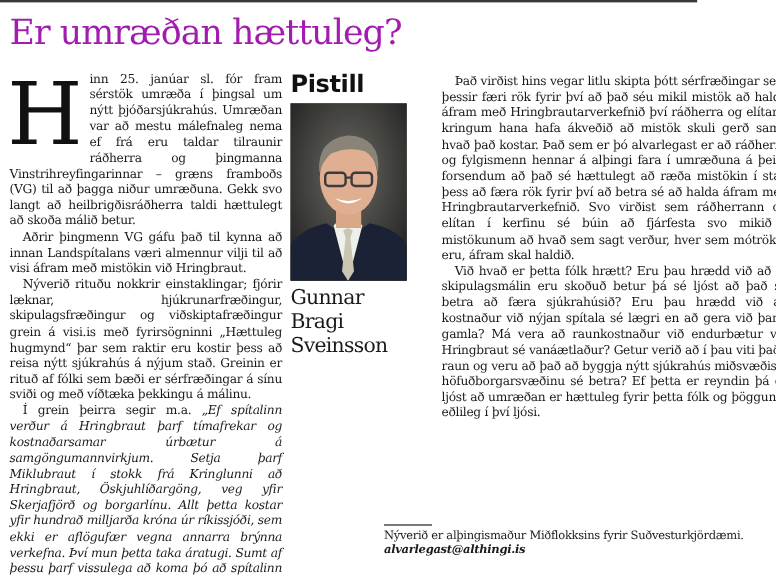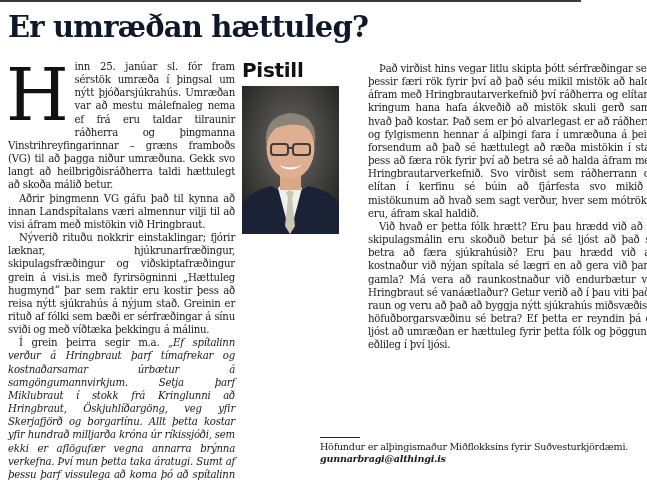--- a/index.html
+++ b/index.html
@@ -1,18 +1,18 @@
 <!DOCTYPE html>
 <html><head>
 <meta charset="utf-8">
 <style>
   html, body { margin:0; padding:0; background:#ffffff; }
   body { width:647px; height:482px; position:relative; overflow:hidden; font-family:"DejaVu Serif", serif; color:#1a1a1a; }
   .top-rule { position:absolute; left:0; top:0; width:581px; height:2px; background:#3a3a3a; }
-  .headline { position:absolute; left:8px; top:8px; margin:0; font-family:"DejaVu Serif", serif; font-weight:bold; font-size:29px; letter-spacing:-0.8px; color:#0f172a; line-height:38px; white-space:nowrap; }
+  .headline { position:absolute; left:8px; top:8px; margin:0; font-family:"DejaVu Serif", serif; font-weight:normal; font-size:29px; letter-spacing:-0.8px; color:#a21caf; line-height:38px; white-space:nowrap; }
   .col { position:absolute; font-size:10.2px; line-height:13.15px; letter-spacing:-0.25px; }
   .col p { margin:0; text-indent:11px; text-align:justify; }
   .col p.noindent { text-indent:0; }
   .col-left { left:8px; top:60px; width:227px; }
   .dropcap { float:left; font-family:"DejaVu Serif", serif; font-size:72px; line-height:62px; height:62px; margin:4px 6px 0 -2px; font-weight:normal; color:#111; }
   em, .it { font-style:italic; }
   .col-mid { left:242px; top:60px; width:100px; }
   .kicker { font-family:"DejaVu Sans", sans-serif; font-weight:bold; font-size:20px; line-height:20px; margin:0 0 6px 0; color:#111; letter-spacing:-0.3px; }
   .portrait { width:97px; height:148px; background:linear-gradient(180deg,#3a3a38 0%,#262624 55%,#1e1f22 100%); position:relative; overflow:hidden; }
   .byline { font-family:"DejaVu Serif", serif; font-size:17px; line-height:20px; margin-top:4px; color:#1a1a1a; letter-spacing:-0.6px; }
@@ -50,23 +50,27 @@
       <path d="M44 106 L48 104 L52 106 L50 112 L53 140 L48 148 L43 140 L46 112 Z" fill="#c9c7b4"></path>
       <rect x="38" y="82" width="21" height="22" fill="#d9a889"></rect>
       <ellipse cx="48.5" cy="62" rx="24" ry="31" fill="#e0ae90"></ellipse>
       <path d="M24 58 Q22 30 48 27 Q76 28 73 58 Q70 44 62 40 Q48 36 34 42 Q27 48 24 58 Z" fill="#8a8478"></path>
       <rect x="29" y="58" width="17" height="11" rx="3" fill="none" stroke="#3c3c3c" stroke-width="2"></rect>
       <rect x="51" y="58" width="17" height="11" rx="3" fill="none" stroke="#3c3c3c" stroke-width="2"></rect>
       <line x1="46" y1="62" x2="51" y2="62" stroke="#3c3c3c" stroke-width="2"></line>
       <path d="M37 79 Q48 88 60 79 Q48 84 37 79 Z" fill="#ffffff"></path>
     </svg>
   </div>
+  <div class="byline">
+    <div>Gunnar Bragi</div>
+    <div>Sveinsson</div>
+  </div>
 </div>
 
 <div class="col col-right">
   <p>Það virðist hins vegar litlu skipta þótt sérfræðingar sem þessir færi rök fyrir því að það séu mikil mistök að halda áfram með Hringbrautarverkefnið því ráðherra og elítan í kringum hana hafa ákveðið að mistök skuli gerð sama hvað það kostar. Það sem er þó alvarlegast er að ráðherra og fylgismenn hennar á alþingi fara í umræðuna á þeim forsendum að það sé hættulegt að ræða mistökin í stað þess að færa rök fyrir því að betra sé að halda áfram með Hringbrautarverkefnið. Svo virðist sem ráðherrann og elítan í kerfinu sé búin að fjárfesta svo mikið í mistökunum að hvað sem sagt verður, hver sem mótrökin eru, áfram skal haldið.</p>
   <p>Við hvað er þetta fólk hrætt? Eru þau hrædd við að ef skipulagsmálin eru skoðuð betur þá sé ljóst að það sé betra að færa sjúkrahúsið? Eru þau hrædd við að kostnaður við nýjan spítala sé lægri en að gera við þann gamla? Má vera að raunkostnaður við endurbætur við Hringbraut sé vanáætlaður? Getur verið að í þau viti það í raun og veru að það að byggja nýtt sjúkrahús miðsvæðis á höfuðborgarsvæðinu sé betra? Ef þetta er reyndin þá er ljóst að umræðan er hættuleg fyrir þetta fólk og þöggunin eðlileg í því ljósi.</p>
 </div>
 
 <div class="footer-rule"></div>
 <div class="footer">
-  <span>Höfundur er alþingismaður Miðflokksins fyrir Suðvesturkjördæmi. </span><span class="email">gunnarbragi@althingi.is</span>
+  <span>Nýverið er alþingismaður Miðflokksins fyrir Suðvesturkjördæmi. </span><span class="email">alvarlegast@althingi.is</span>
 </div>
 
 </body></html>

